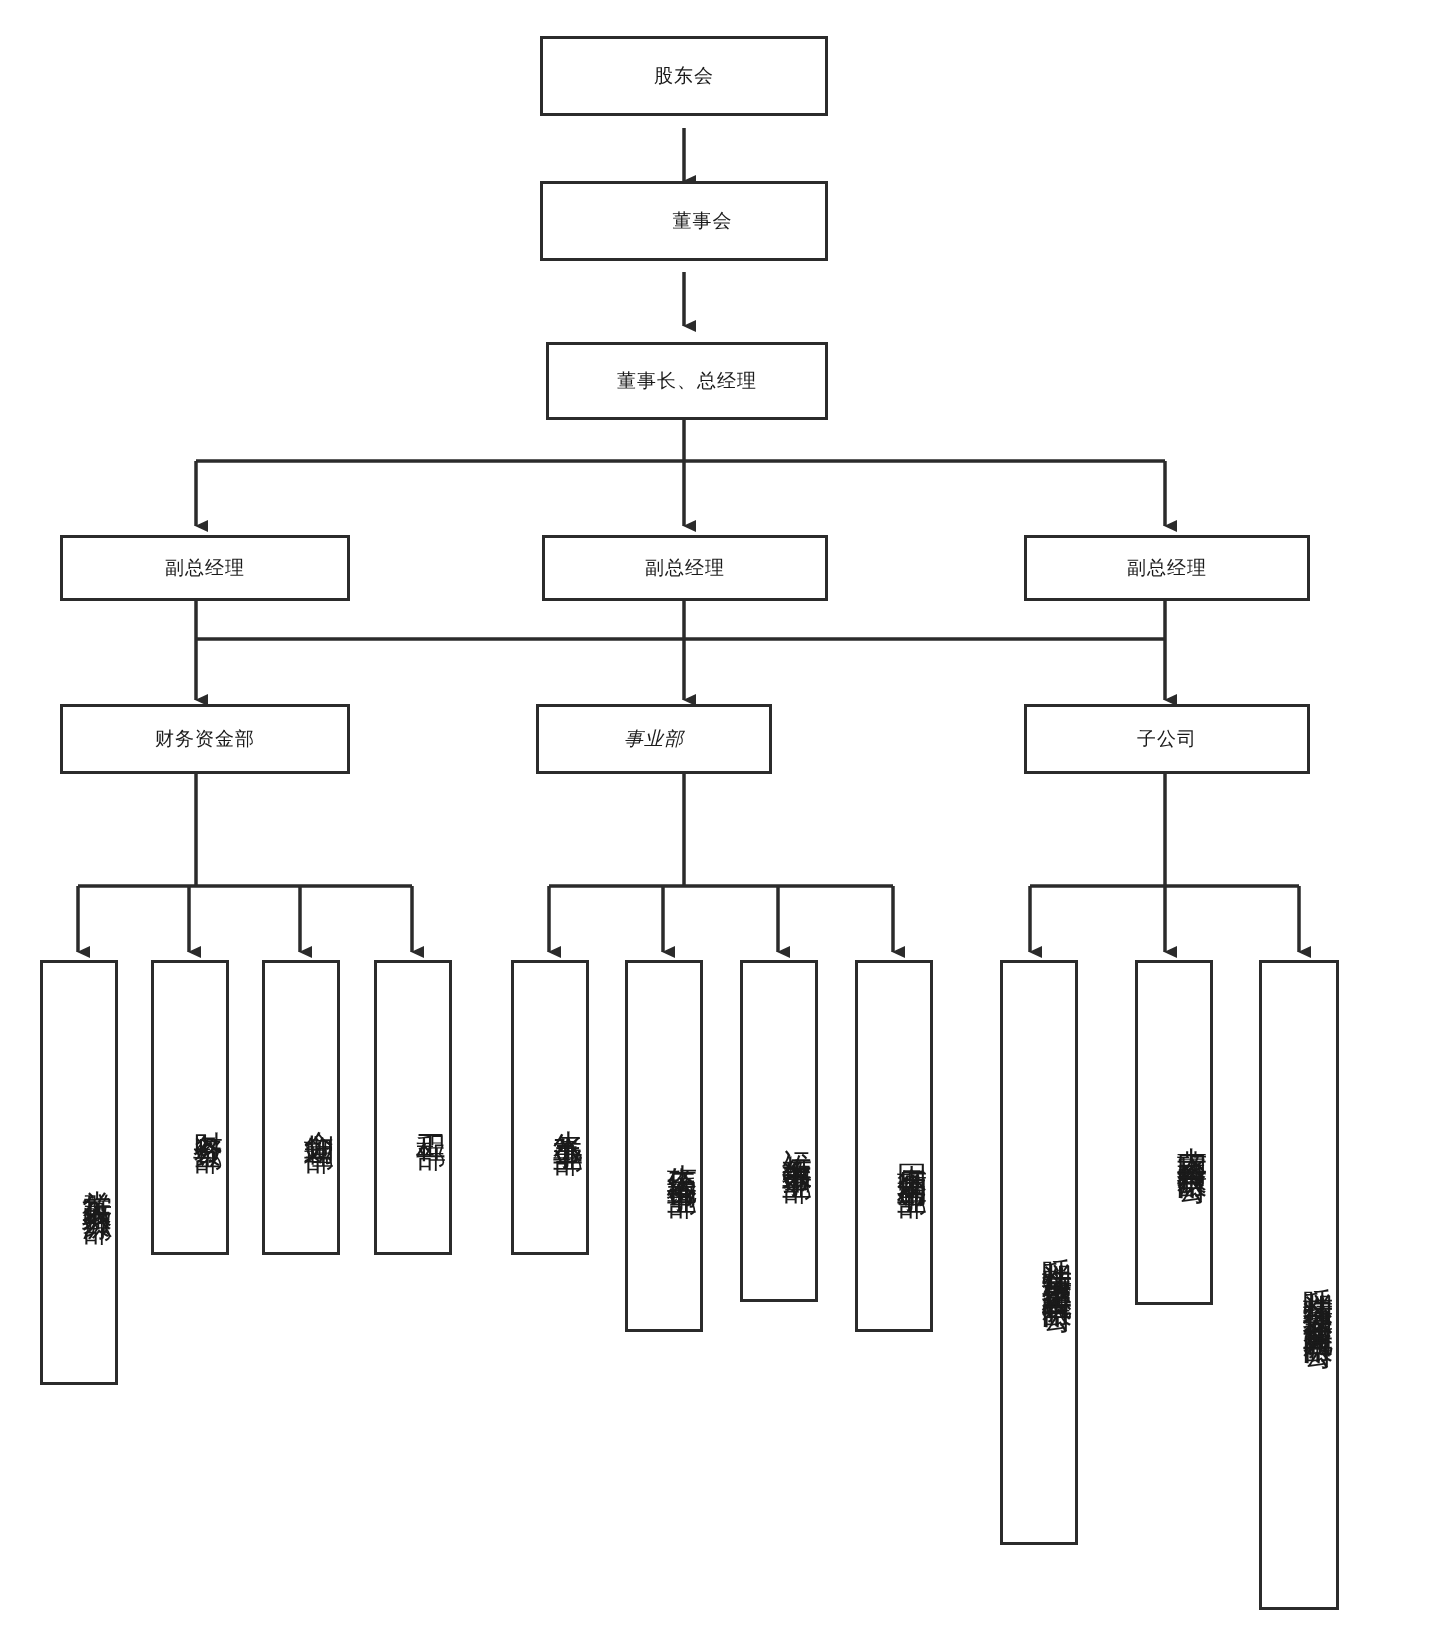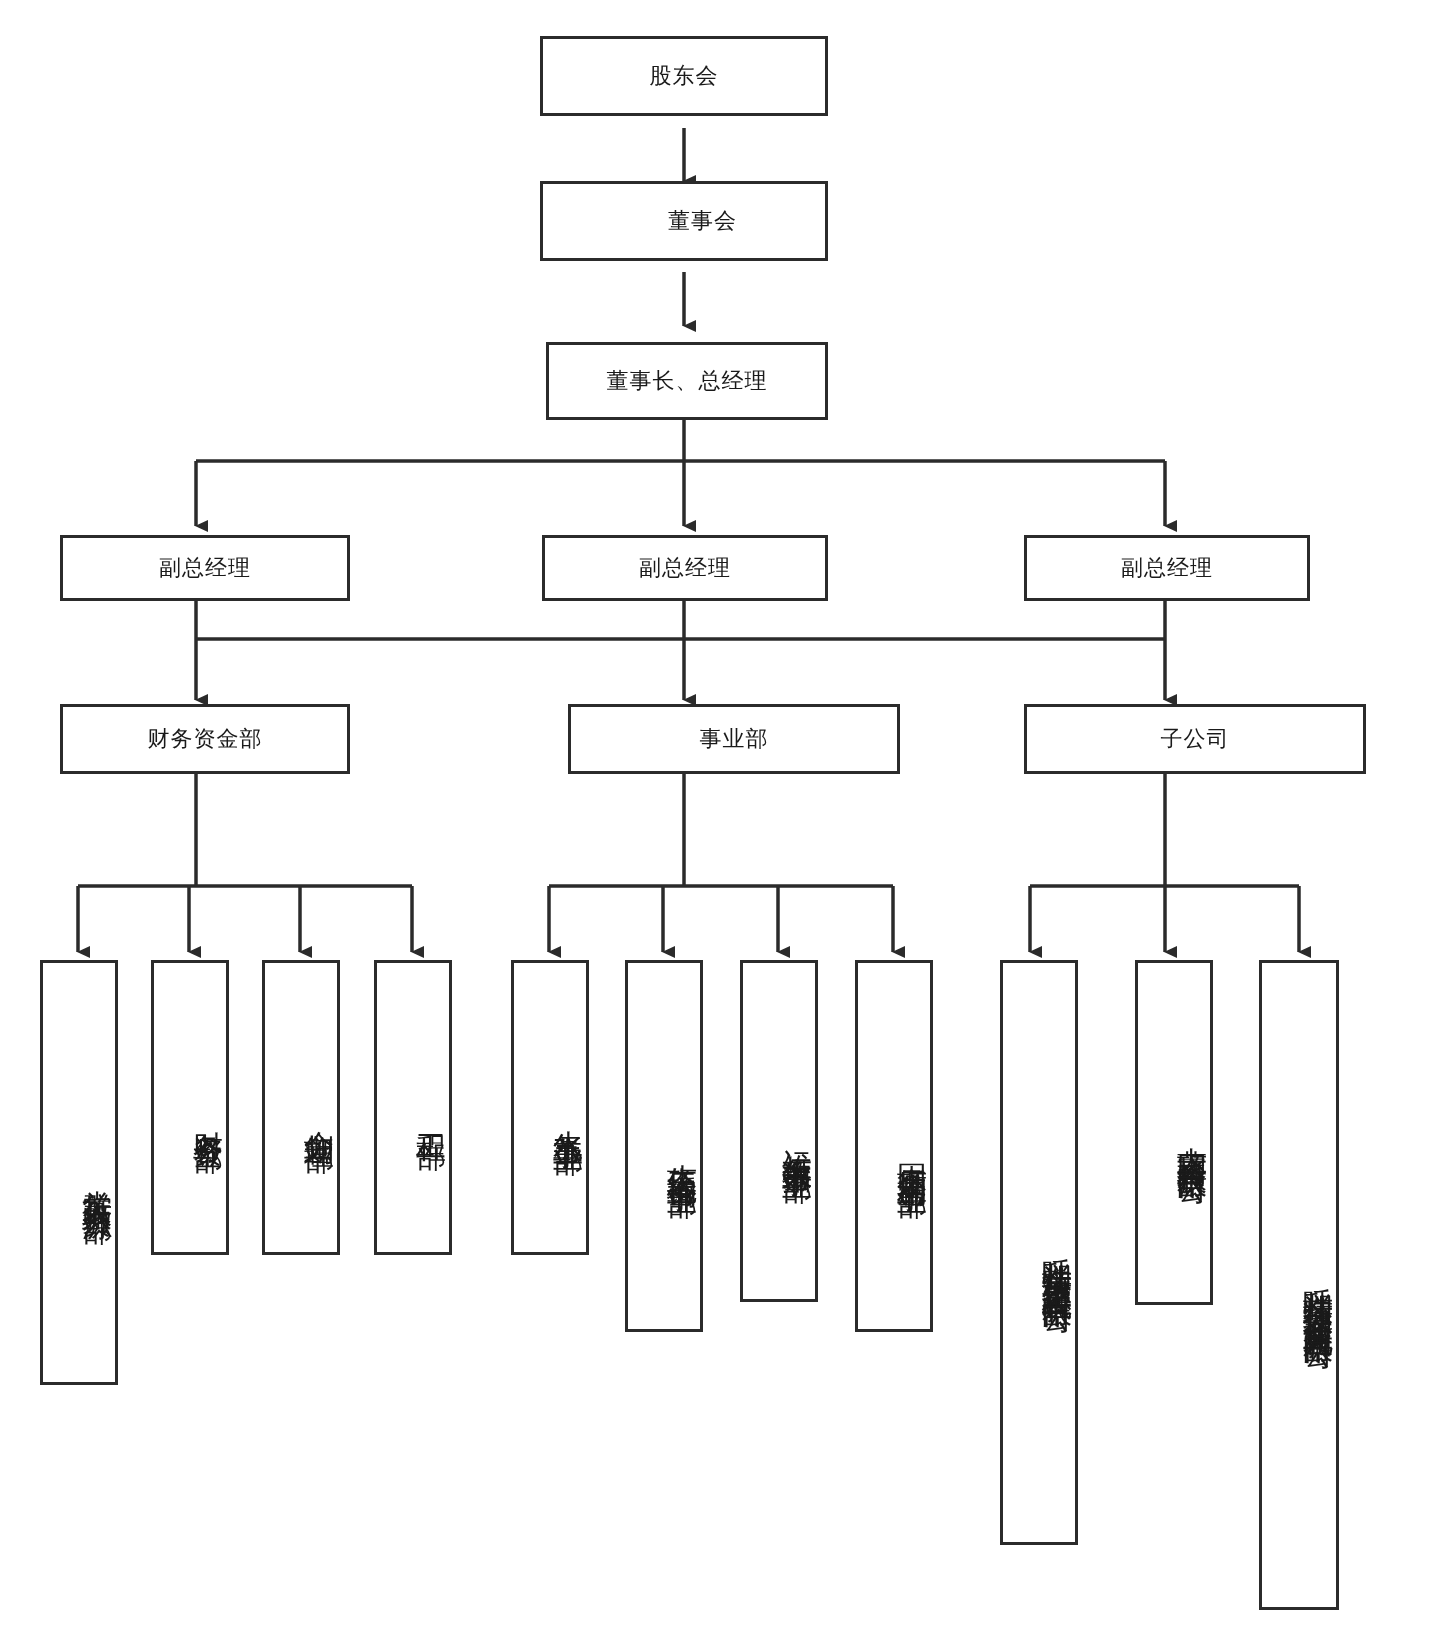--- a/index.html
+++ b/index.html
@@ -21,21 +21,21 @@
     position: absolute;
     box-sizing: border-box;
     border: 3px solid #2b2b2b;
     background: #ffffff;
     display: flex;
     align-items: center;
     justify-content: center;
     color: #1a1a1a;
   }
   .node.horiz {
-    font-size: 22px;
+    font-size: 19px;
     letter-spacing: 1px;
     line-height: 1.2;
     white-space: nowrap;
   }
   .node.vert {
     writing-mode: vertical-rl;
     text-orientation: upright;
     font-size: 30px;
     line-height: 1.18;
     letter-spacing: 3px;
@@ -134,25 +134,25 @@
   </div>
 
   <div class="node horiz" style="left:1024px; top:535px; width:286px; height:66px;">
     <span>副总经理</span>
   </div>
 
   <div class="node horiz" style="left:60px; top:704px; width:290px; height:70px;">
     <span>财务资金部</span>
   </div>
 
-  <div class="node horiz" style="left:568px; top:704px; width:332px; height:70px;">
+  <div class="node horiz" style="left:536px; top:704px; width:236px; height:70px;font-style:italic;">
     <span>事业部</span>
   </div>
 
-  <div class="node horiz" style="left:1024px; top:704px; width:342px; height:70px;">
+  <div class="node horiz" style="left:1024px; top:704px; width:286px; height:70px;">
     <span>子公司</span>
   </div>
 
   <div class="node vert" style="left:40px; top:960px; width:78px; height:425px;">
     <span>党群行政人力资源部</span>
   </div>
 
   <div class="node vert" style="left:151px; top:960px; width:78px; height:295px;">
     <span>财务资金部</span>
   </div>

